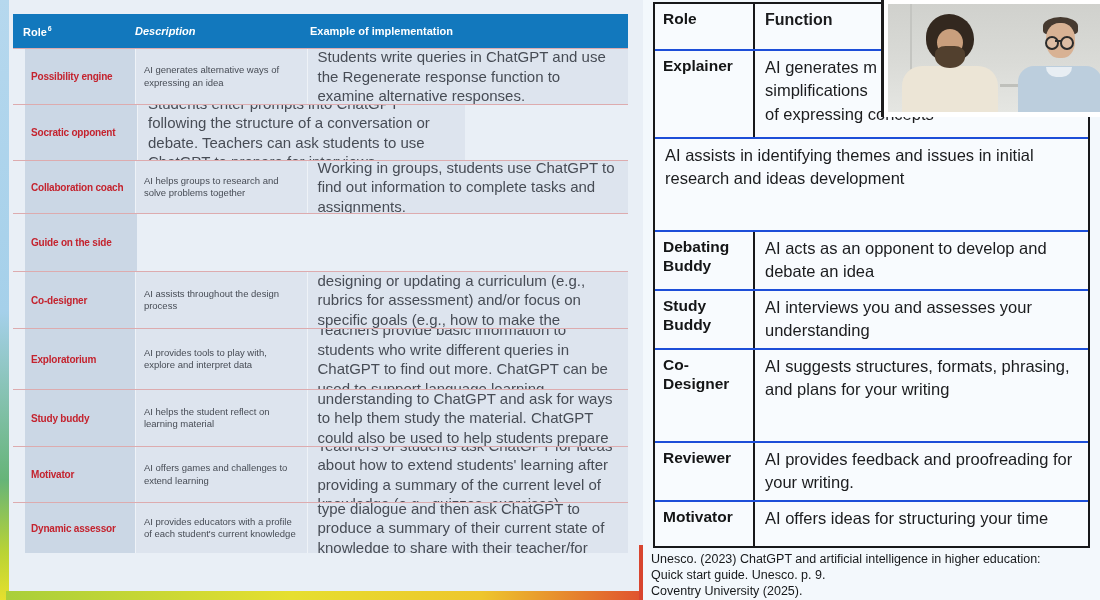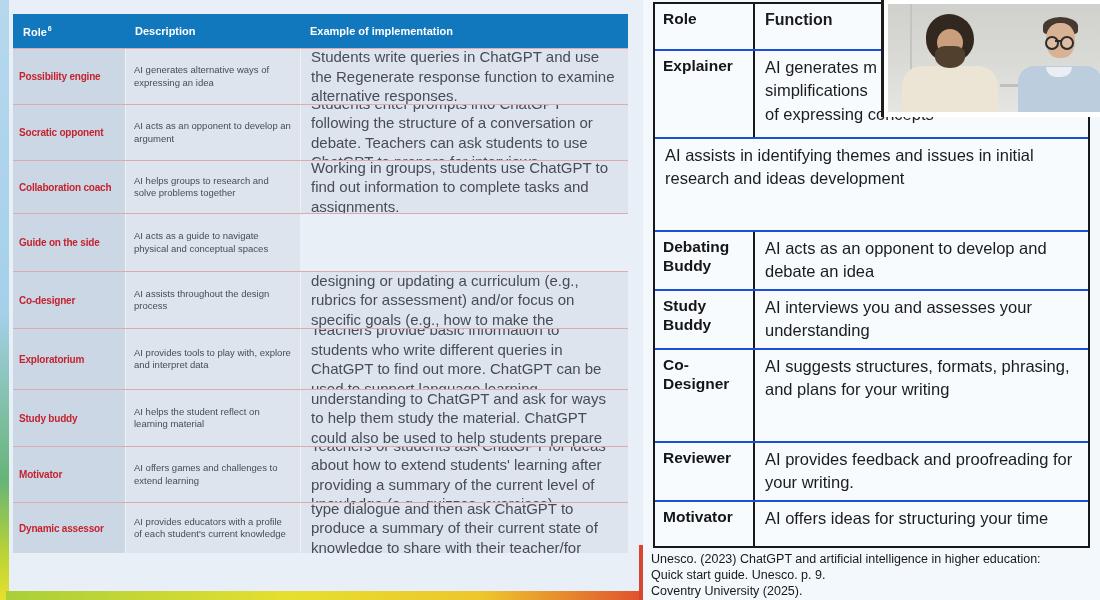--- a/index.html
+++ b/index.html
@@ -14,25 +14,25 @@
   .strip-left{position:absolute;left:0;top:0;width:9px;height:600px;
     background:linear-gradient(to bottom,#b6d8ee 0%,#a5d0ea 52%,#66b478 80%,#b9d335 92%,#e6e02e 100%);}
   .strip-bottom{position:absolute;left:6px;right:3px;bottom:0;height:9px;
     background:linear-gradient(to right,#a9cf3a 0%,#e6df2f 45%,#eec62c 75%,#e0532f 100%);}
   .strip-rightedge{position:absolute;right:0;bottom:0;width:4px;height:55px;background:#d8452f;}
   .ltable{position:absolute;left:13px;top:14px;width:615px;}
   .lhead{display:flex;background:#1278bd;color:#ffffff;font-weight:bold;font-size:11px;height:34px;}
   .lh{display:flex;align-items:center;padding:0 10px;box-sizing:border-box;}
   .lh sup{font-size:7px;margin-left:1px;}
   .w-role{width:112px;}
-  .w-desc{width:175px;}
+  .w-desc{width:175px;font-style:italic;}
   .w-ex{width:328px;}
   .lrow{display:flex;border-top:1px solid #ddabae;overflow:hidden;}
   .cell-role{width:112px;background:#cbd7e5;color:#c4232e;font-weight:bold;font-size:10px;letter-spacing:-0.2px;
-    display:flex;align-items:center;padding:0 6px;box-sizing:border-box;}
+    display:flex;align-items:center;padding:0 6px;box-sizing:border-box;margin-left:12px;}
   .cell-desc{width:175px;background:#dde4ee;color:#474c55;font-size:9.5px;line-height:1.3;
     display:flex;align-items:center;padding:12px 8px;box-sizing:border-box;border-left:1px solid #eef2f7;}
   .cell-ex{width:328px;background:#dde4ee;color:#474c55;font-size:15px;line-height:1.3;
     display:flex;align-items:center;padding:3px 10px;box-sizing:border-box;border-left:1px solid #eef2f7;}
   
   .right-slide{position:absolute;left:643px;top:0;width:457px;height:600px;background:#f3f8fc;}
   .rtable{position:absolute;left:10px;top:2px;width:437px;border:2px solid #17181a;background:#f8fbfe;box-sizing:border-box;}
   .rrow{display:flex;border-top:2px solid #1d4ed8;box-sizing:border-box;}
   .rrow.first{border-top:none;}
   .r-role{width:100px;padding:5px 8px;font-weight:bold;font-size:15.5px;color:#141516;line-height:1.25;
@@ -78,31 +78,29 @@
       <div class="lh w-ex">Example of implementation</div>
     </div>
 
     <div class="lrow" style="height:55px">
       <div class="cell-role">Possibility engine</div>
       <div class="cell-desc">AI generates alternative ways of expressing an idea</div>
       <div class="cell-ex">Students write queries in ChatGPT and use the Regenerate response function to examine alternative responses.</div>
     </div>
     <div class="lrow" style="height:55px">
       <div class="cell-role">Socratic opponent</div>
-      <div class="cell-desc">AI acts as an opponent to develop an argument</div>
       <div class="cell-ex">Students enter prompts into ChatGPT following the structure of a conversation or debate. Teachers can ask students to use ChatGPT to prepare for interviews.</div>
     </div>
     <div class="lrow" style="height:52px">
       <div class="cell-role">Collaboration coach</div>
       <div class="cell-desc">AI helps groups to research and solve problems together</div>
       <div class="cell-ex">Working in groups, students use ChatGPT to find out information to complete tasks and assignments.</div>
     </div>
     <div class="lrow" style="height:57px">
       <div class="cell-role">Guide on the side</div>
-      <div class="cell-desc">AI acts as a guide to navigate physical and conceptual spaces</div>
     </div>
     <div class="lrow" style="height:56px">
       <div class="cell-role">Co-designer</div>
       <div class="cell-desc">AI assists throughout the design process</div>
       <div class="cell-ex">Teachers ask ChatGPT for ideas about designing or updating a curriculum (e.g., rubrics for assessment) and/or focus on specific goals (e.g., how to make the curriculum more accessible).</div>
     </div>
     <div class="lrow" style="height:60px">
       <div class="cell-role">Exploratorium</div>
       <div class="cell-desc">AI provides tools to play with, explore and interpret data</div>
       <div class="cell-ex">Teachers provide basic information to students who write different queries in ChatGPT to find out more. ChatGPT can be used to support language learning.</div>

